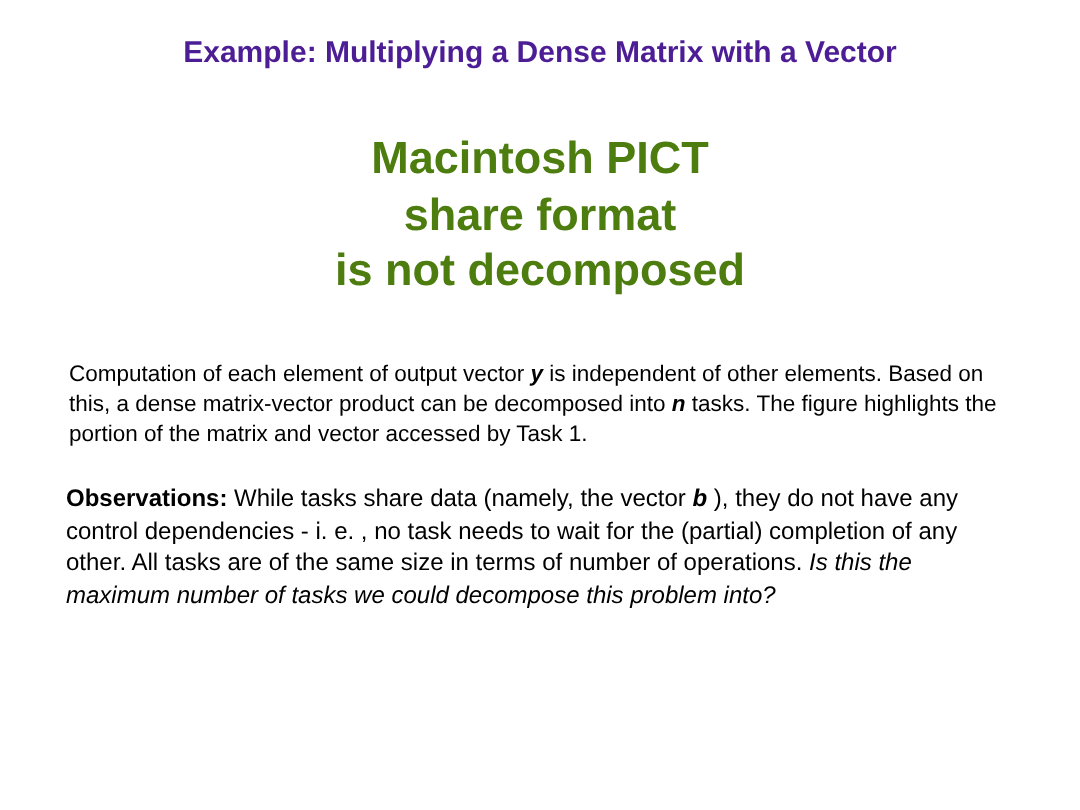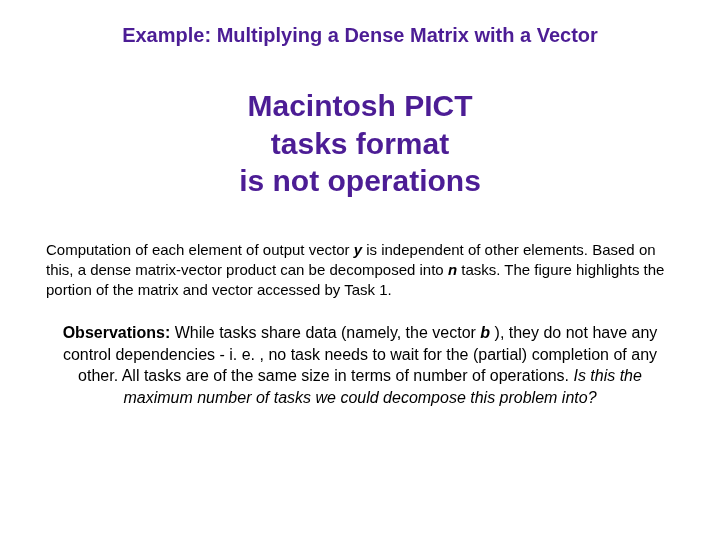--- a/index.html
+++ b/index.html
@@ -14,52 +14,52 @@
   }
   .title {
     color: #4c1d95;
     font-size: 20px;
     font-weight: bold;
     text-align: center;
     margin-bottom: 28px;
   }
   .pict-placeholder {
     text-align: center;
-    color: #4c1d95;
+    color: #4d7c0f;
     font-size: 30px;
     font-weight: bold;
     line-height: 1.25;
     margin: 12px 0 40px 0;
   }
   .caption {
     font-size: 15px;
     text-align: left;
     line-height: 1.35;
     margin: 0 6px 22px 6px;
   }
   .caption .ital { font-style: italic; font-weight: bold; }
   .body-para {
     font-size: 16px;
-    text-align: center;
+    text-align: left;
     line-height: 1.35;
     margin: 0 4px;
   }
   .body-para .lead { font-weight: bold; }
   .body-para .ital { font-style: italic; font-weight: bold; }
   .body-para .question { font-style: italic; }
 </style>
 </head>
 <body>
 
 <div class="title">Example: Multiplying a Dense Matrix with a Vector</div>
 
 <div class="pict-placeholder">
   <div>Macintosh PICT</div>
-  <div>tasks format</div>
-  <div>is not operations</div>
+  <div>share format</div>
+  <div>is not decomposed</div>
 </div>
 
 <p class="caption">
   <span>Computation of each element of output vector </span><span class="ital">y</span><span> is independent of other elements. Based on this, a dense matrix-vector product can be decomposed into </span><span class="ital">n</span><span> tasks. The figure highlights the portion of the matrix and vector accessed by Task 1.</span>
 </p>
 
 <p class="body-para">
   <span class="lead">Observations:</span><span> While tasks share data (namely, the vector </span><span class="ital">b</span><span> ), they do not have any control dependencies - i. e. , no task needs to wait for the (partial) completion of any other. All tasks are of the same size in terms of number of operations. </span><span class="question">Is this the maximum number of tasks we could decompose this problem into?</span>
 </p>
 

